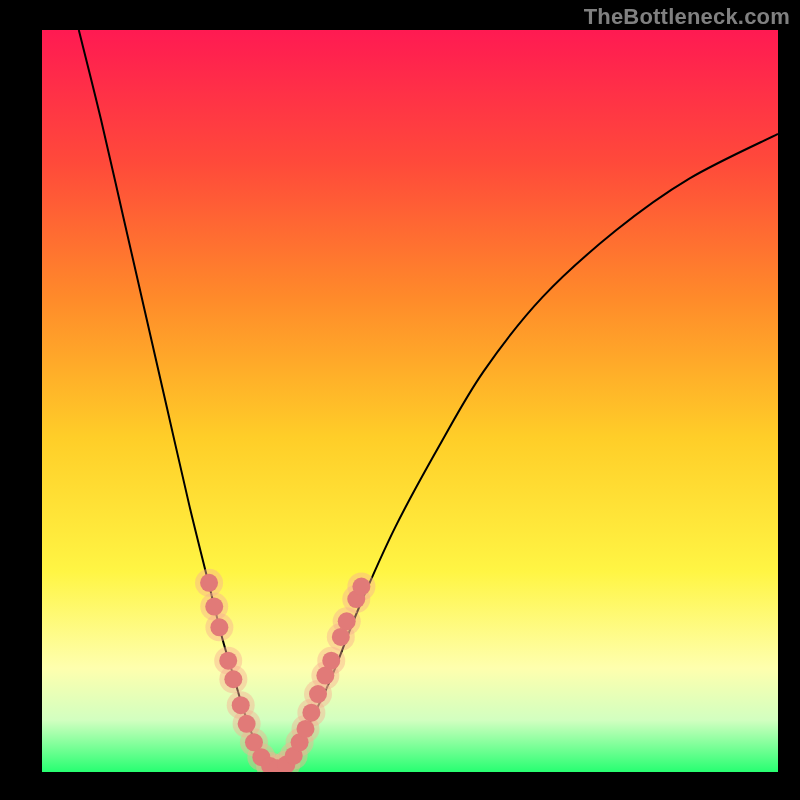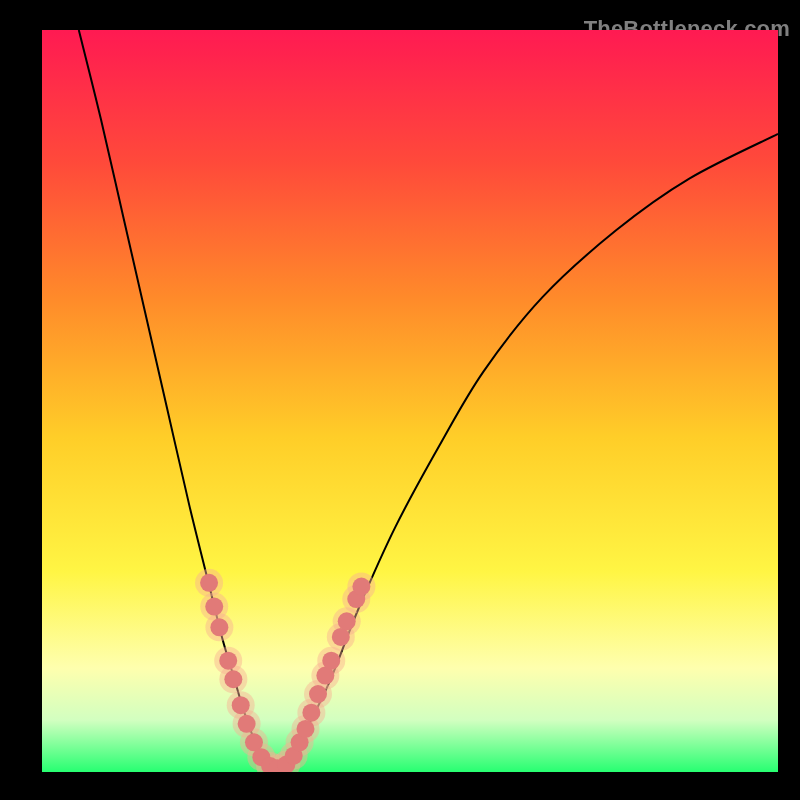--- a/index.html
+++ b/index.html
@@ -40,21 +40,21 @@
   }
   .curve-path {
     stroke: #000000;
     fill: none;
   }
   .marker {
     fill: #e17a78;
   }
   .watermark {
     position: absolute;
-    top: 16px;
+    top: 4px;
     right: 10px;
     font-family: Arial, Helvetica, sans-serif;
     font-size: 22px;
     font-weight: bold;
     color: #808080;
     letter-spacing: 0.2px;
   }
 </style>
 </head>
 <body>

